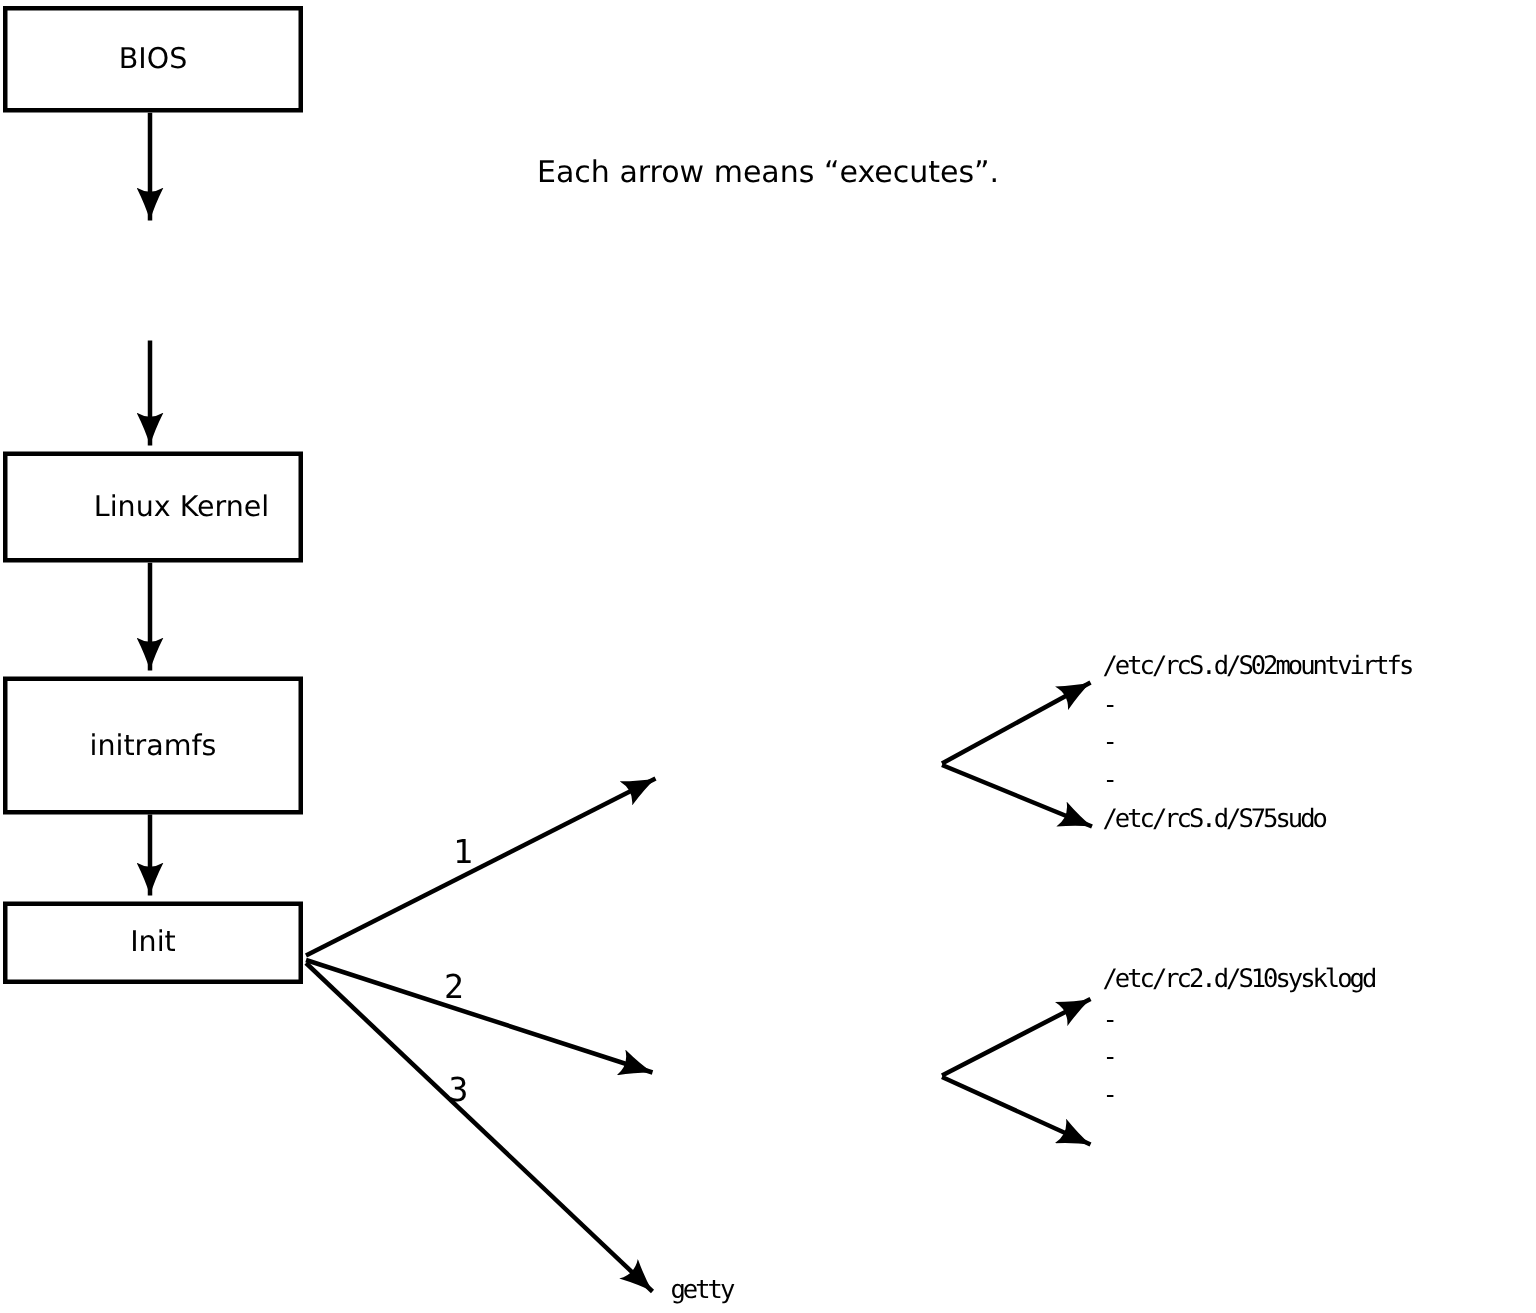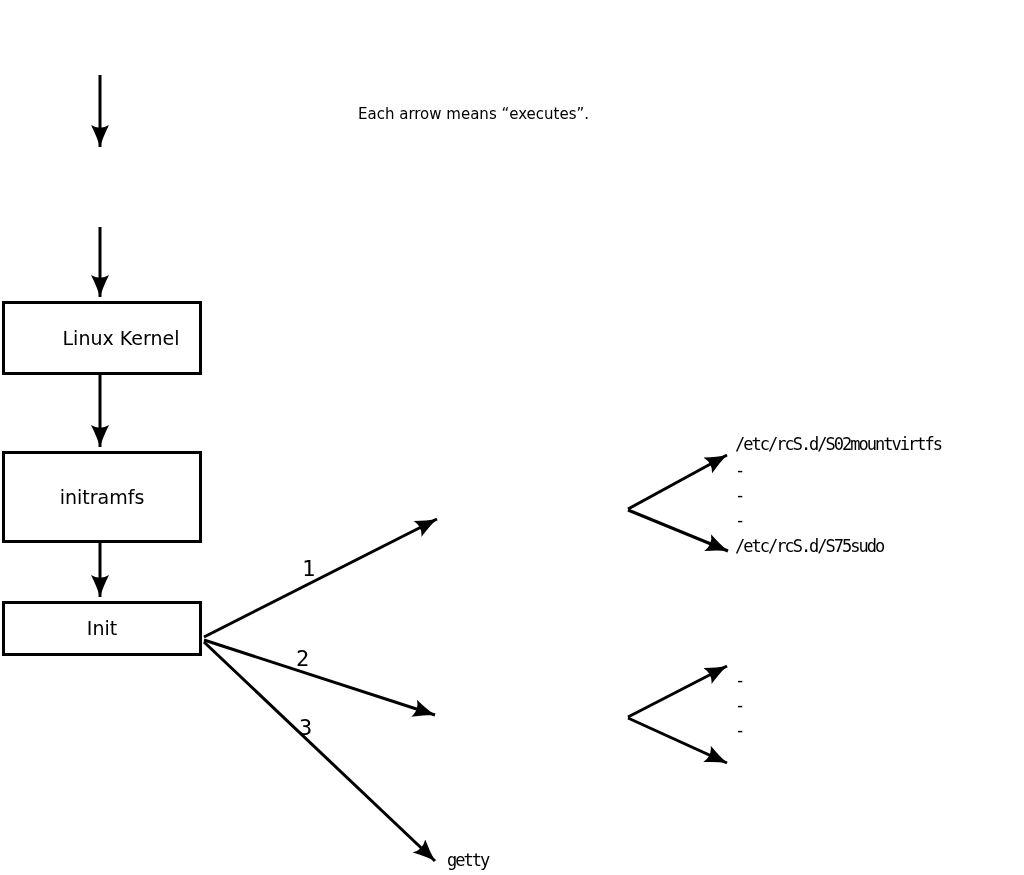--- a/index.html
+++ b/index.html
@@ -41,21 +41,21 @@
   }
   .box-bios       { top: 4px;   height: 71px; }
   .box-bootloader { top: 151px; height: 76px; }
   .box-kernel     { top: 301px; height: 74px; padding-left: 38px; }
   .box-initramfs  { top: 451px; height: 92px; justify-content: center; }
   .box-init       { top: 601px; height: 55px; }
   .caption {
     position: absolute;
     left: 358px;
     top: 103px;
-    font-size: 15px;
+    font-size: 20px;
     line-height: 23px;
     white-space: nowrap;
   }
   .mono {
     position: absolute;
     font-family: "DejaVu Sans Mono", monospace;
     font-size: 17px;
     line-height: 26px;
     letter-spacing: -2px;
     white-space: pre;
@@ -89,20 +89,23 @@
     <line x1="204" y1="640" x2="435" y2="715" marker-end="url(#ah)"></line>
     <line x1="204" y1="642" x2="435" y2="861" marker-end="url(#ah)"></line>
 
     <line x1="628" y1="509" x2="727" y2="455" marker-end="url(#ah)"></line>
     <line x1="628" y1="510" x2="728" y2="551" marker-end="url(#ah)"></line>
 
     <line x1="628" y1="717" x2="727" y2="666" marker-end="url(#ah)"></line>
     <line x1="628" y1="718" x2="727" y2="763" marker-end="url(#ah)"></line>
   </svg>
 
+  <div class="box box-bios">
+    <span>BIOS</span>
+  </div>
   <div class="box box-kernel">
     <span>Linux Kernel</span>
   </div>
   <div class="box box-initramfs">
     <span>initramfs</span>
   </div>
   <div class="box box-init">
     <span>Init</span>
   </div>
 
@@ -113,17 +116,18 @@
   <div class="branch-num" style="left:299px; top:715px;">3</div>
 
   <div class="mono" style="left:447px; top:847px;">getty</div>
 
   <div class="mono" style="left:735px; top:431px;">/etc/rcS.d/S02mountvirtfs</div>
   <div class="mono" style="left:735px; top:457px;">-</div>
   <div class="mono" style="left:735px; top:482px;">-</div>
   <div class="mono" style="left:735px; top:507px;">-</div>
   <div class="mono" style="left:735px; top:533px;">/etc/rcS.d/S75sudo</div>
 
+  <div class="mono" style="left:735px; top:640px;">/etc/rc2.d/S10sysklogd</div>
   <div class="mono" style="left:735px; top:667px;">-</div>
   <div class="mono" style="left:735px; top:692px;">-</div>
   <div class="mono" style="left:735px; top:717px;">-</div>
 
 </div>
 
 </body></html>

